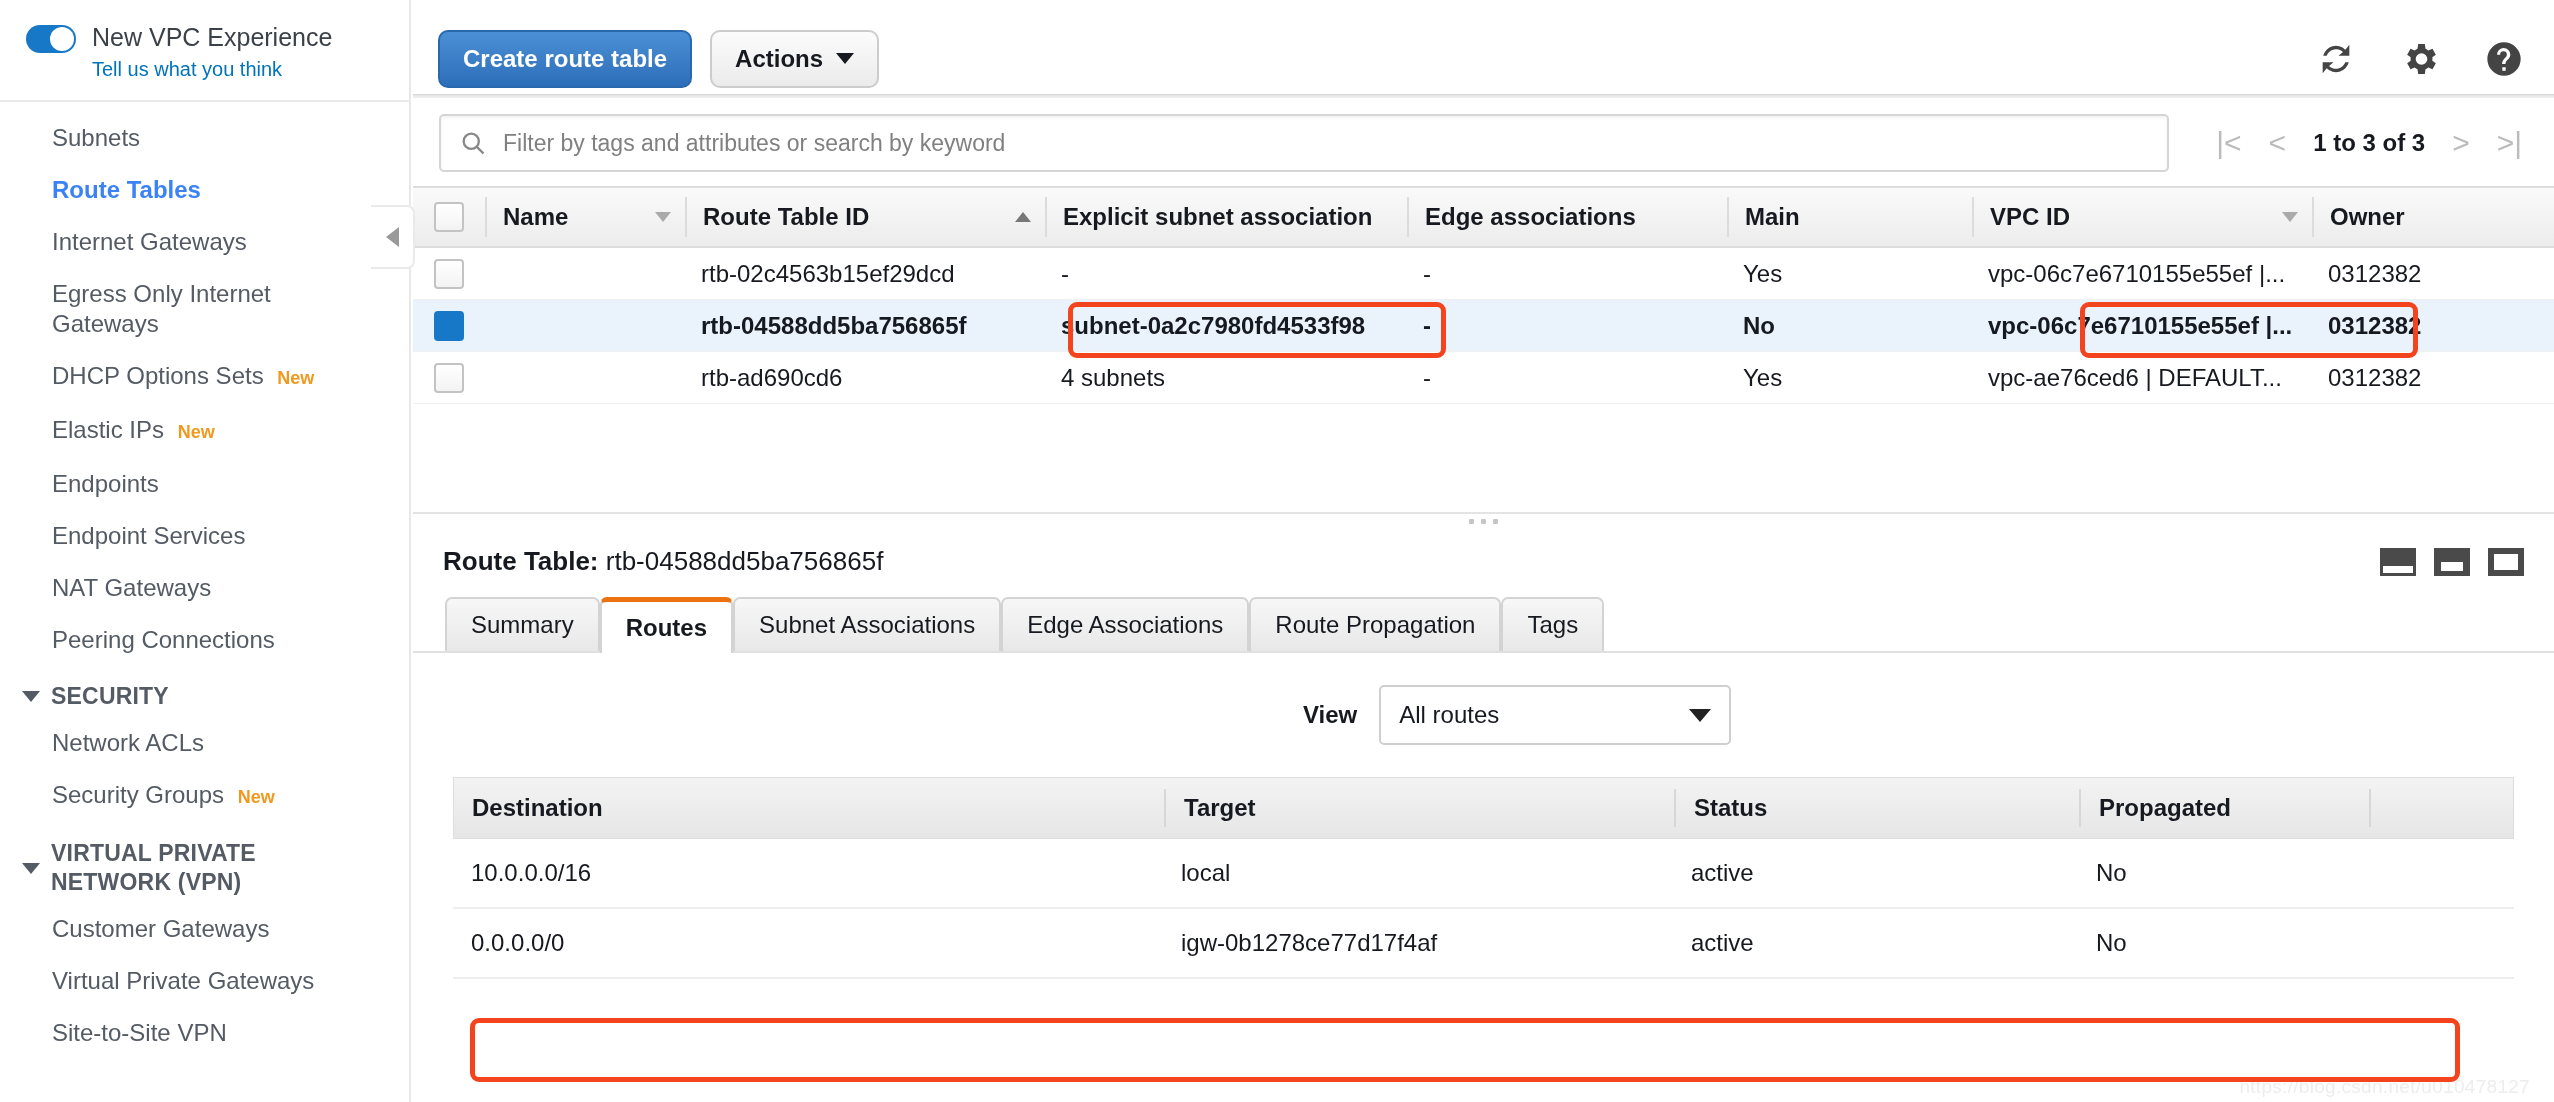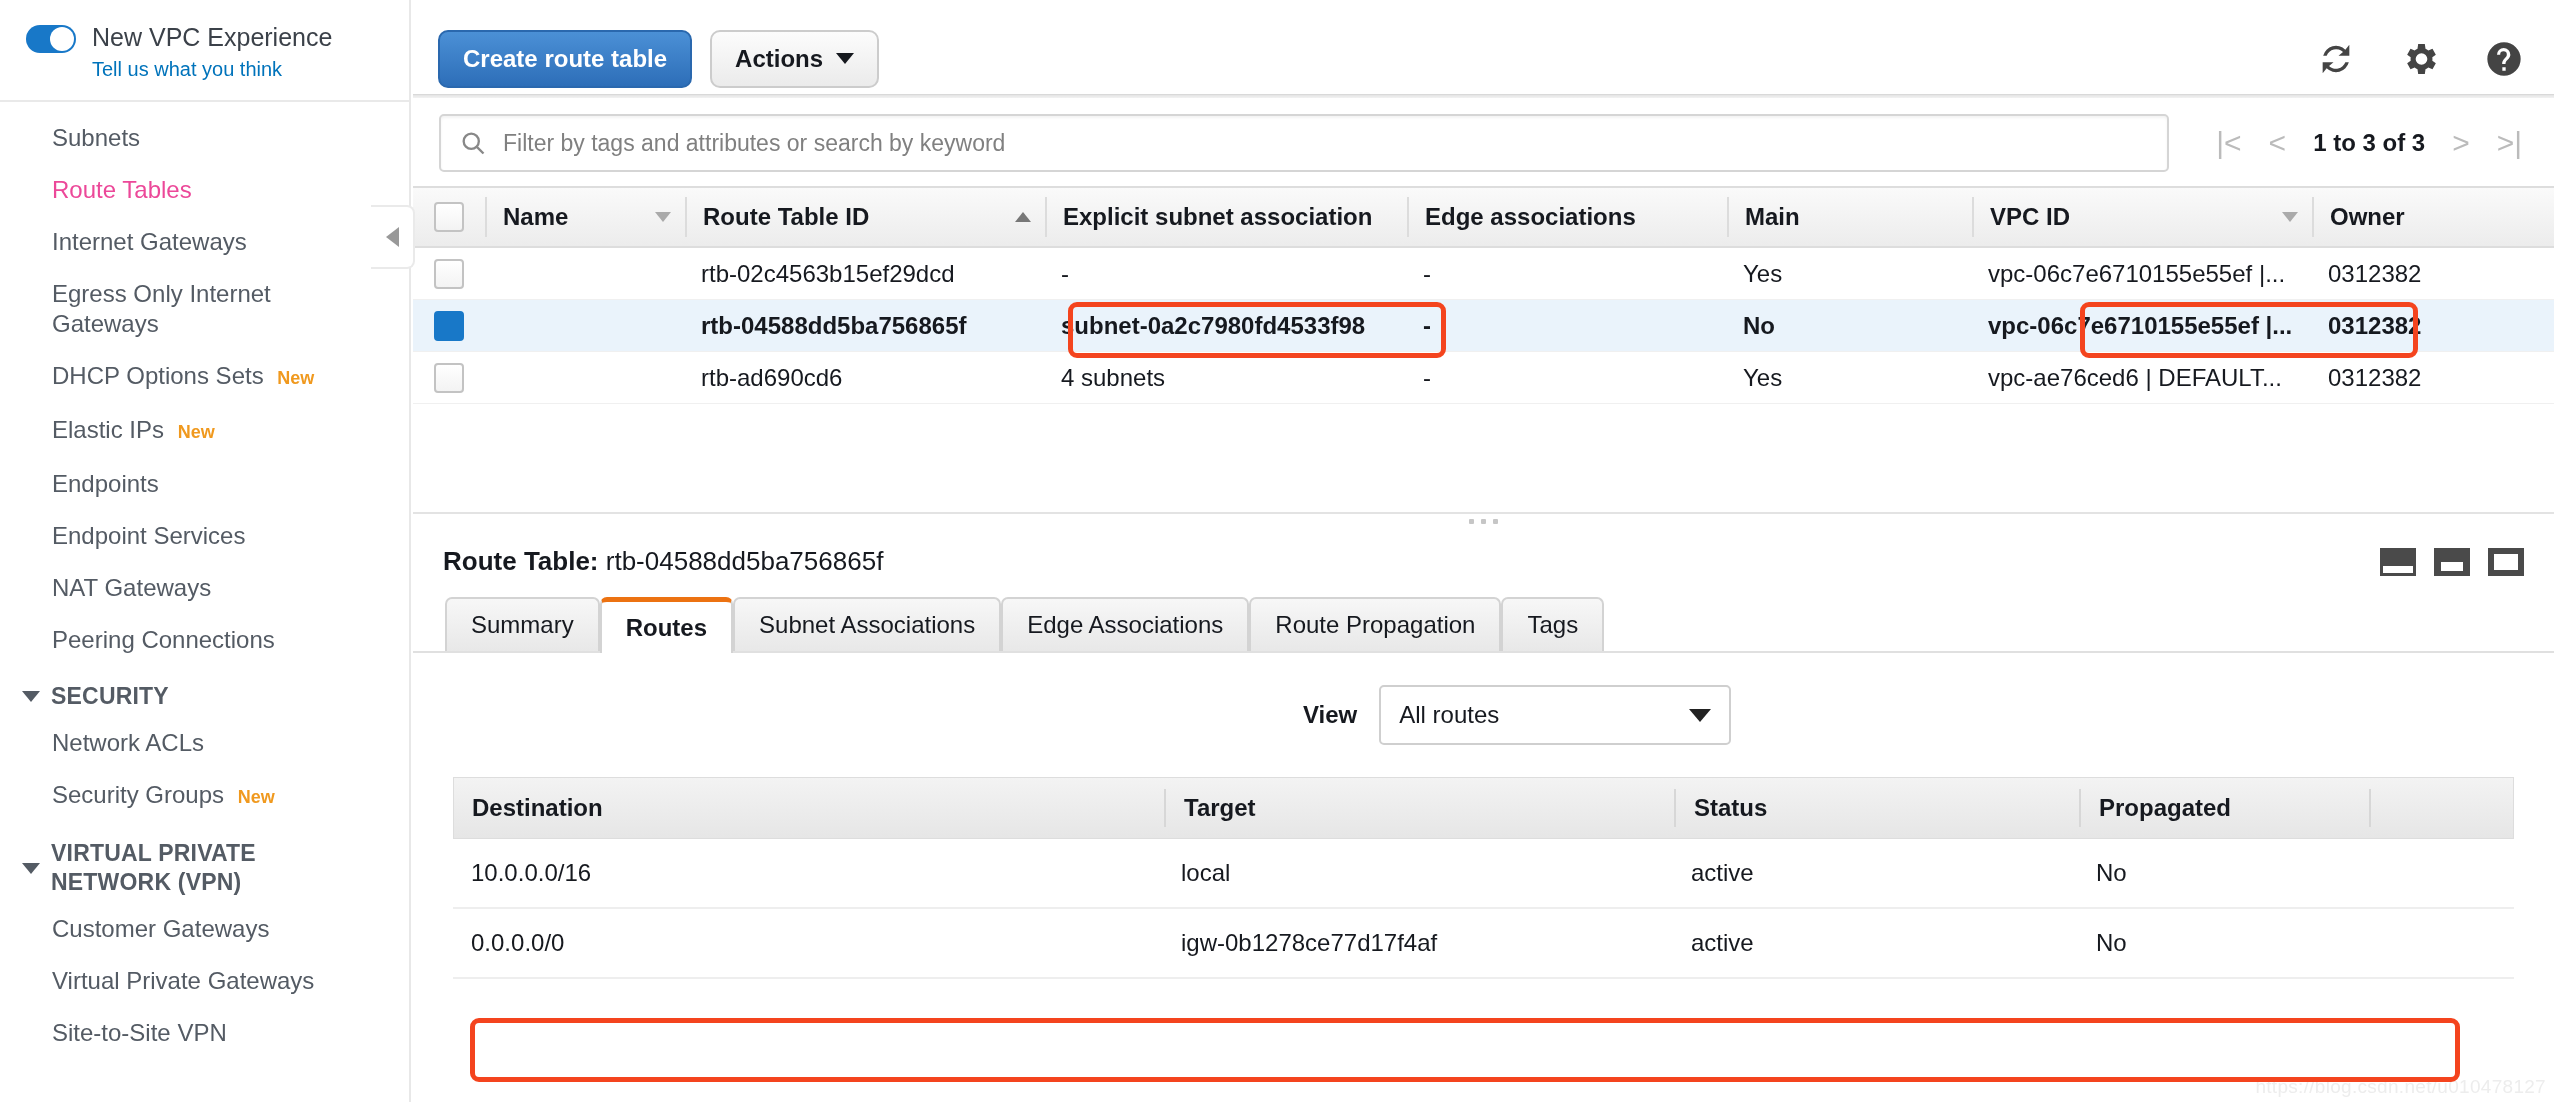--- a/index.html
+++ b/index.html
@@ -67,21 +67,21 @@
   }
   .nav { padding-top: 10px; }
   .nav-item {
     font-size: 24px;
     color: #545b64;
     padding: 11px 0 11px 52px;
     line-height: 30px;
     white-space: nowrap;
   }
   .nav-item.wrap { white-space: normal; padding-right: 110px; }
-  .nav-item.active { color: #ec4899; font-weight: normal; }
+  .nav-item.active { color: #3b82f6; font-weight: bold; }
   .badge-new {
     color: #f0991e;
     font-size: 18px;
     font-weight: bold;
     margin-left: 7px;
   }
   .nav-group {
     display: flex;
     align-items: center;
     font-size: 23px;
@@ -435,21 +435,21 @@
   }
   .r-dest { width: 710px; flex: 0 0 710px; }
   .r-targ { width: 510px; flex: 0 0 510px; }
   .r-stat { width: 405px; flex: 0 0 405px; }
   .r-prop { width: 290px; flex: 0 0 290px; }
   .r-end { flex: 1 1 auto; }
   .status-active { color: #1d8102; }
 
   .watermark {
     position: absolute;
-    right: 8px; bottom: 4px;
+    right: 24px; bottom: 4px;
     font-size: 19px;
     color: #ededed;
     letter-spacing: 0.3px;
   }
 </style>
 </head>
 <body>
 
 <div id="root">
 

